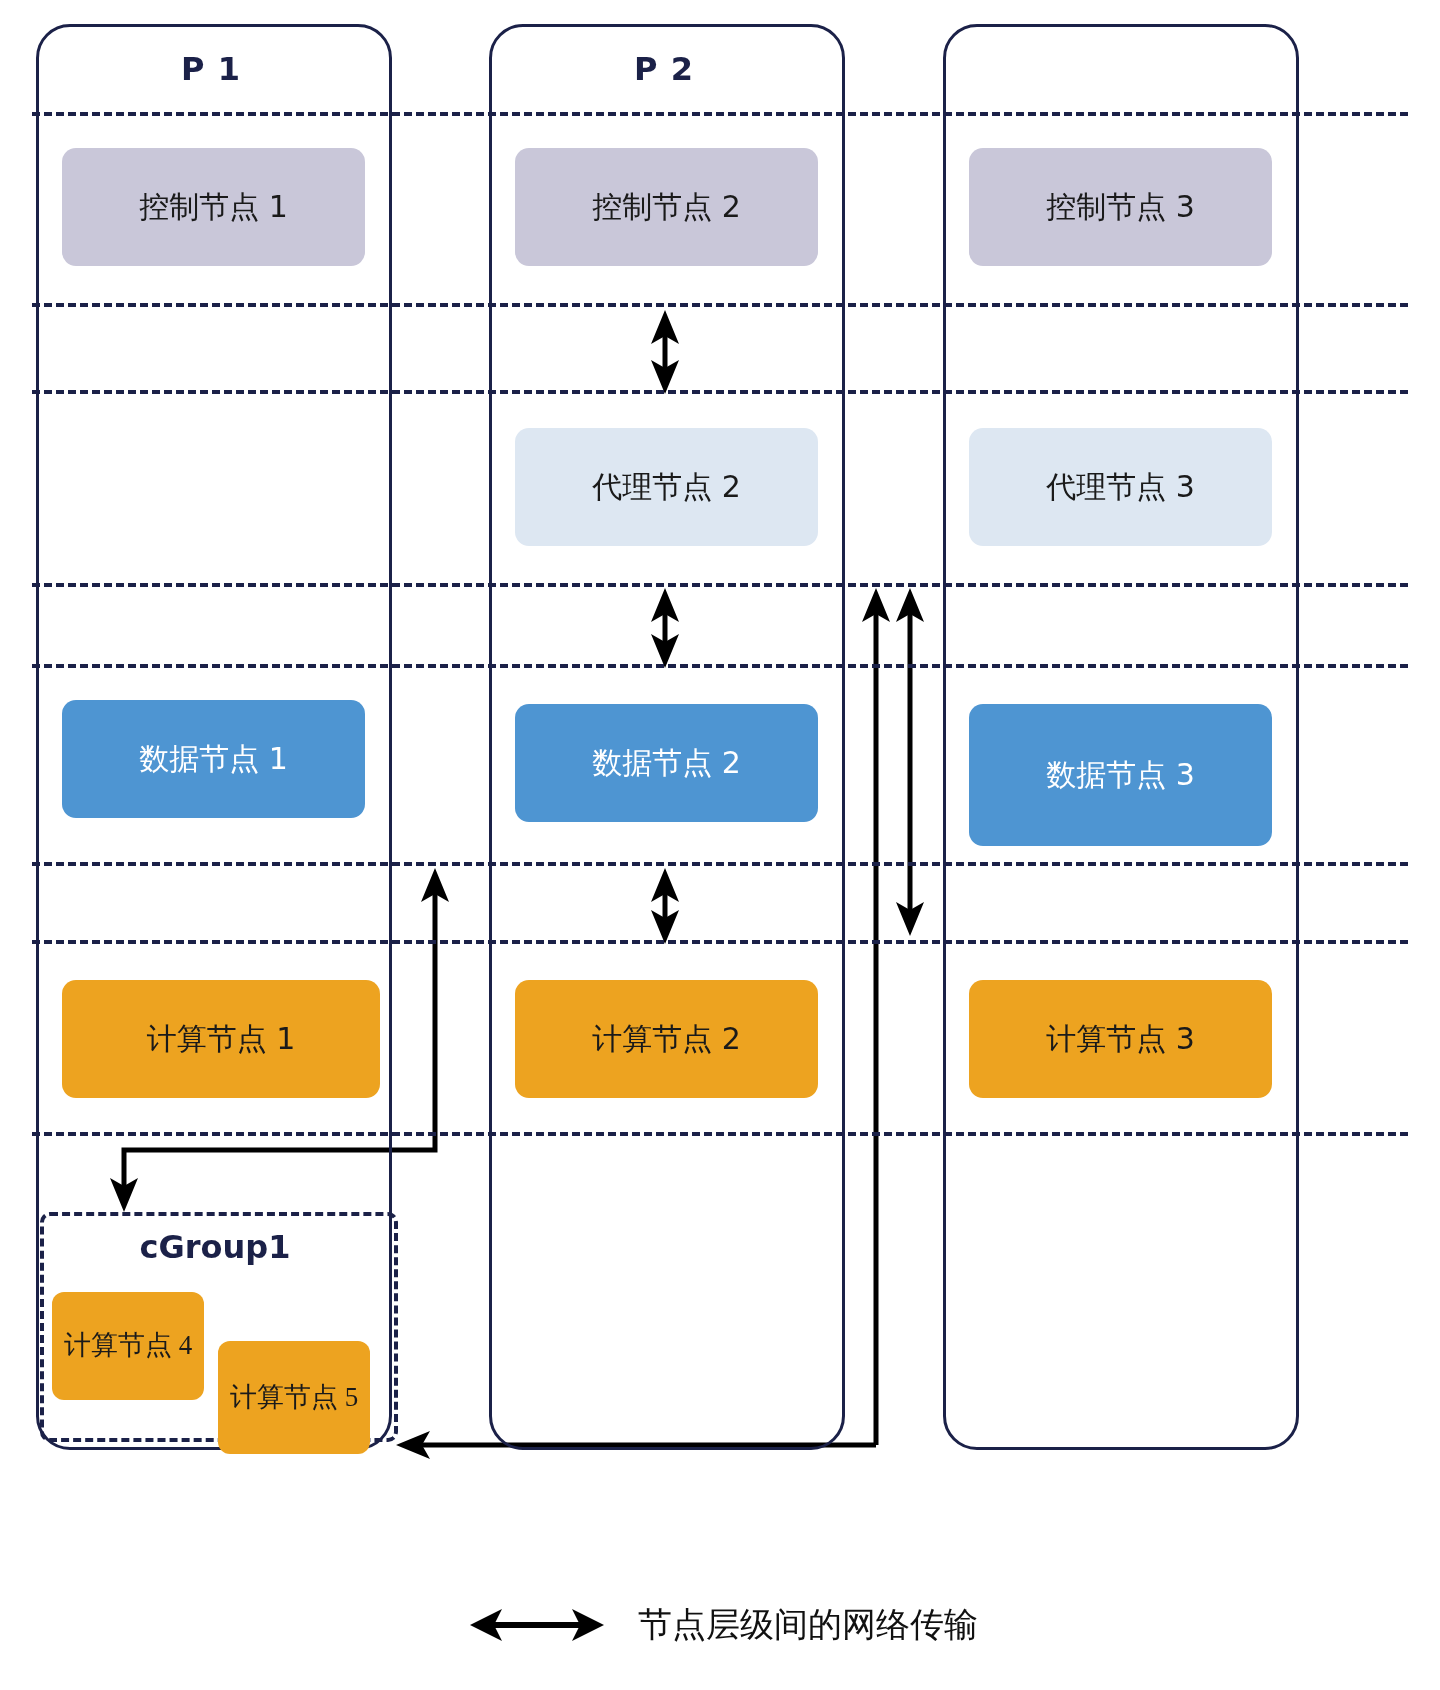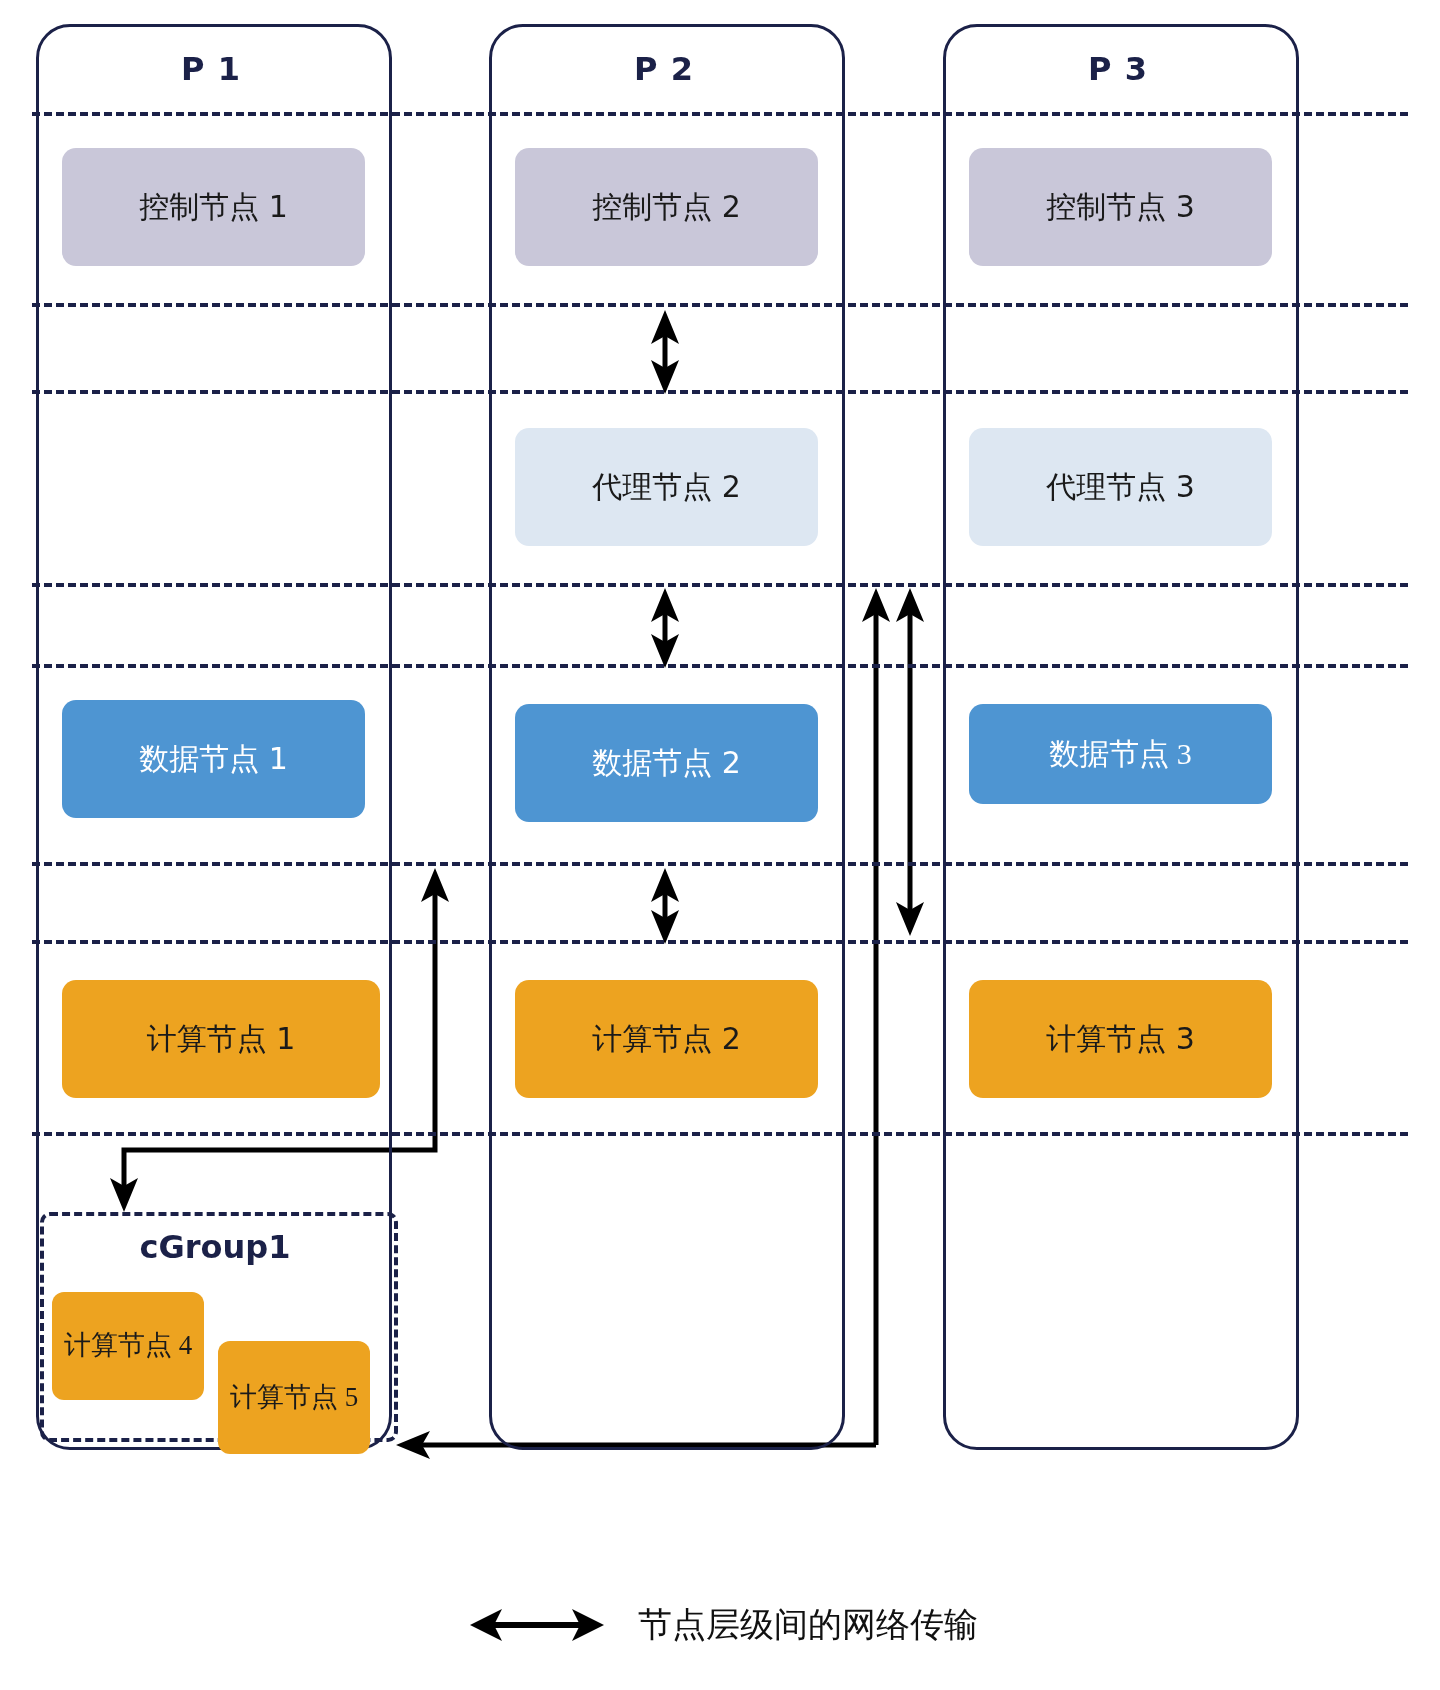--- a/index.html
+++ b/index.html
@@ -157,41 +157,40 @@
       <path d="M396,1445 L430,1431 L422,1445 L430,1459 Z" fill="#000"></path>
     </g>
   </svg>
 
   <div class="pod" style="left:36px;top:24px;width:350px;height:1420px;"></div>
   <div class="pod" style="left:489px;top:24px;width:350px;height:1420px;"></div>
   <div class="pod" style="left:943px;top:24px;width:350px;height:1420px;"></div>
 
   <div class="pod-title" style="left:36px;top:50px;width:350px;">P 1</div>
   <div class="pod-title" style="left:489px;top:50px;width:350px;">P 2</div>
-  <div class="pod-title" style="left:943px;top:50px;width:350px;">P 3</div>
 
   <div class="band" style="top:112px;"></div>
   <div class="band" style="top:303px;"></div>
   <div class="band" style="top:390px;"></div>
   <div class="band" style="top:583px;"></div>
   <div class="band" style="top:664px;"></div>
   <div class="band" style="top:862px;"></div>
   <div class="band" style="top:940px;"></div>
   <div class="band" style="top:1132px;"></div>
 
   <div class="node n-control" style="left:62px;top:148px;width:303px;height:118px;">控制节点 1</div>
   <div class="node n-control" style="left:515px;top:148px;width:303px;height:118px;">控制节点 2</div>
   <div class="node n-control" style="left:969px;top:148px;width:303px;height:118px;">控制节点 3</div>
 
   <div class="node n-proxy" style="left:515px;top:428px;width:303px;height:118px;">代理节点 2</div>
   <div class="node n-proxy" style="left:969px;top:428px;width:303px;height:118px;">代理节点 3</div>
 
   <div class="node n-data" style="left:62px;top:700px;width:303px;height:118px;">数据节点 1</div>
   <div class="node n-data" style="left:515px;top:704px;width:303px;height:118px;">数据节点 2</div>
-  <div class="node n-data" style="left:969px;top:704px;width:303px;height:100px;font-family:Liberation Serif, serif;">数据节点 3</div>
+  <div class="node n-data" style="left:969px;top:704px;width:303px;height:142px;">数据节点 3</div>
 
   <div class="node n-compute" style="left:62px;top:980px;width:318px;height:118px;">计算节点 1</div>
   <div class="node n-compute" style="left:515px;top:980px;width:303px;height:118px;">计算节点 2</div>
   <div class="node n-compute" style="left:969px;top:980px;width:303px;height:118px;">计算节点 3</div>
 
   <div class="cgroup" style="left:40px;top:1212px;width:350px;height:222px;"></div>
   <div class="cgroup-title" style="left:40px;top:1228px;width:350px;">cGroup1</div>
   <div class="cg-node" style="left:52px;top:1292px;width:152px;height:108px;">计算节点 4</div>
   <div class="cg-node" style="left:218px;top:1341px;width:152px;height:113px;">计算节点 5</div>
 

